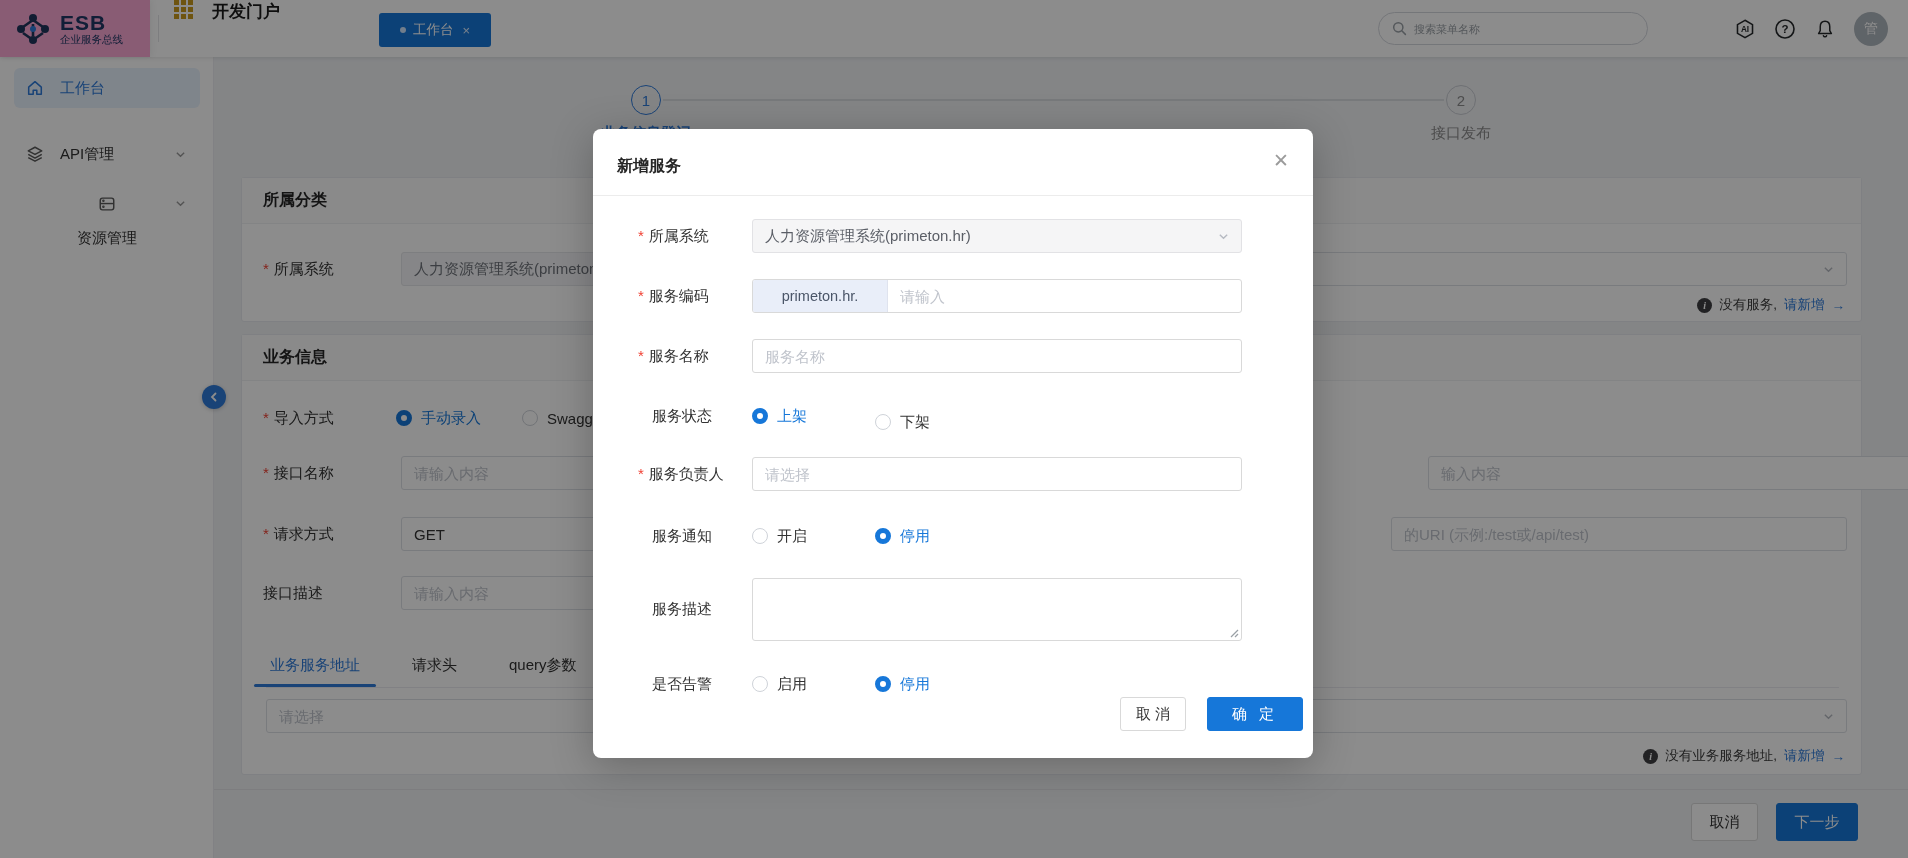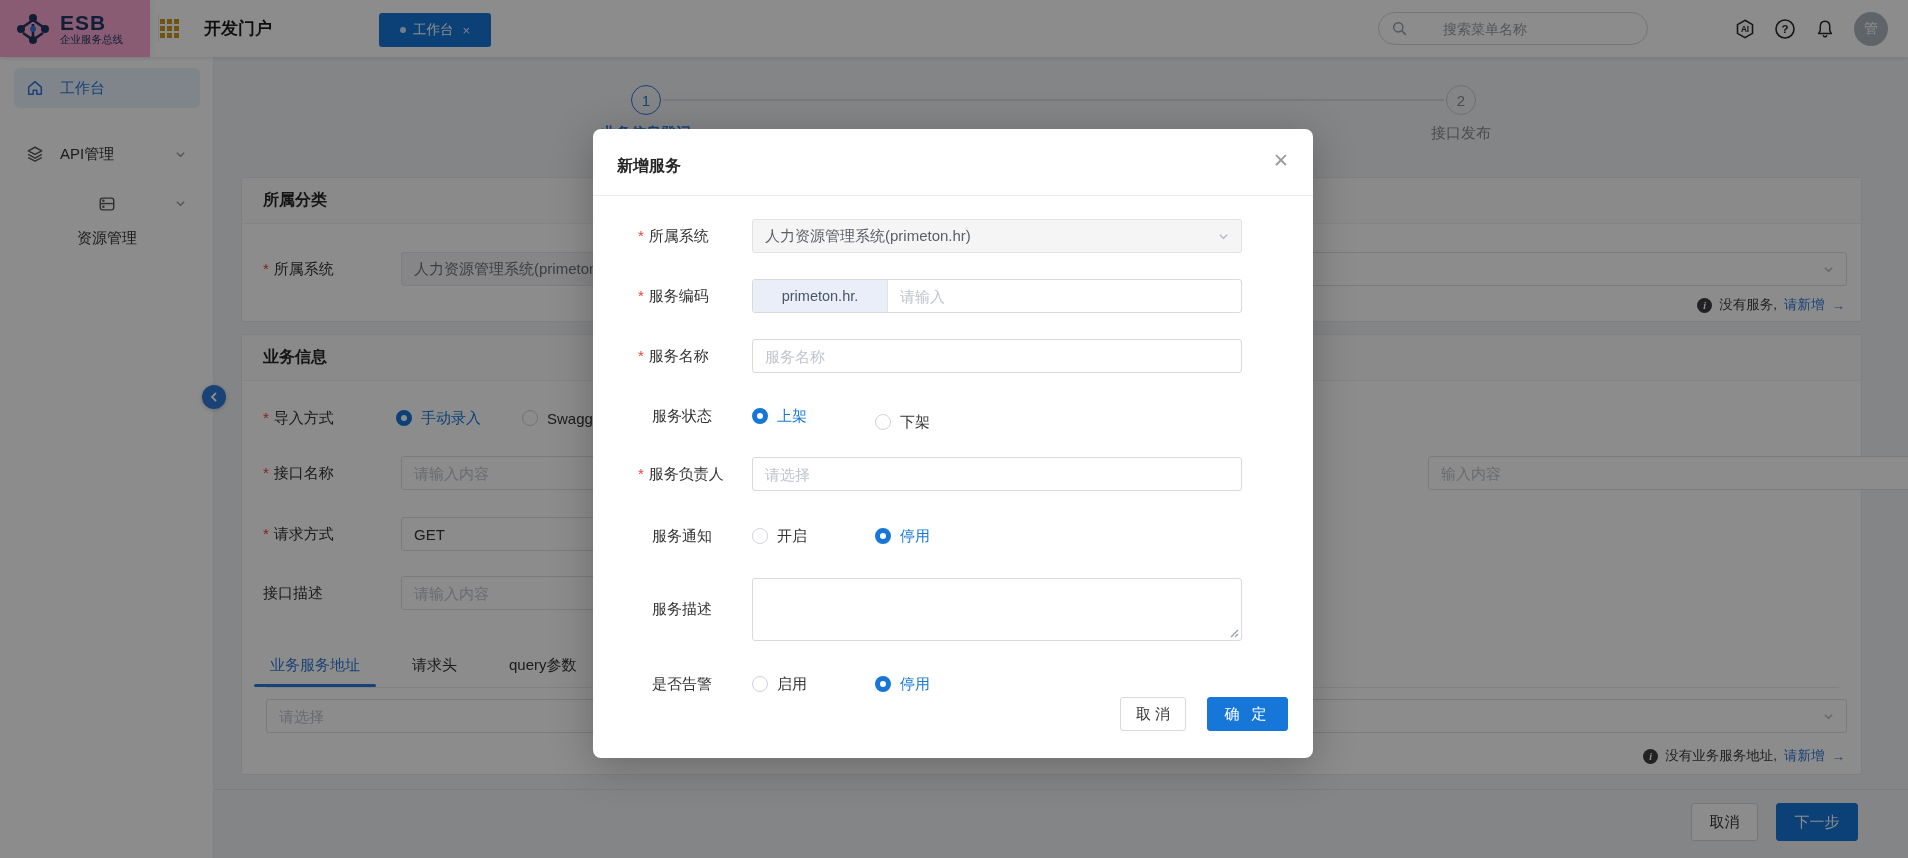--- a/index.html
+++ b/index.html
@@ -7,27 +7,27 @@
   body { font-family:"Liberation Sans","DejaVu Sans",sans-serif; color:#333; font-size:14px; }
   .stage { position:relative; width:1908px; height:858px; background:#f0f2f5; overflow:hidden; }
 
   
   .topbar { position:absolute; left:0; top:0; width:1908px; height:57px; background:#fff; box-shadow:0 1px 4px rgba(0,0,0,.10); z-index:10; }
   .logo-panel { position:absolute; left:0; top:0; width:150px; height:57px; background:#f9a8d4; display:flex; align-items:center; padding-left:14px; box-shadow:2px 0 6px rgba(0,0,0,.06); }
   .logo-text { margin-left:8px; line-height:1.05; }
   .logo-title { font-size:21px; font-weight:bold; color:#1f3864; letter-spacing:1px; }
   .logo-sub { font-size:10.5px; color:#1f3864; }
   .top-divider { position:absolute; left:158px; top:15px; width:1px; height:27px; background:#e3e3e8; }
-  .portal { position:absolute; left:160px; top:0; height:57px; display:flex; align-items:center; gap:25px; }
+  .portal { position:absolute; left:174px; top:0; height:57px; display:flex; gap:19px; }
   .portal-label { font-size:17px; font-weight:bold; color:#1a1a1a; }
   .tab-active { position:absolute; left:379px; top:13px; width:112px; height:34px; background:#1677d9; border-radius:3px; display:flex; align-items:center; justify-content:center; gap:7px; color:#fff; font-size:13.5px; cursor:pointer; }
   .tab-dot { width:6px; height:6px; border-radius:50%; background:#cfe6ff; }
   .tab-close { font-size:13px; color:#dcecff; margin-left:2px; }
   .search-pill { position:absolute; left:1378px; top:12px; width:270px; height:33px; border:1px solid #d4d7dd; border-radius:17px; display:flex; align-items:center; padding:0 13px; gap:7px; background:#fff; }
-  .search-pill input { border:none; outline:none; width:190px; font-size:14px; color:#333; background:transparent; font-family:inherit;margin-left:29px; }
+  .search-pill input { border:none; outline:none; width:190px; font-size:11px; color:#333; background:transparent; font-family:inherit; }
   .search-pill input::placeholder { color:#9aa0a6; }
   .top-icons { position:absolute; right:20px; top:0; height:57px; display:flex; align-items:center; gap:18px; }
   .ticon { width:22px; height:22px; display:flex; align-items:center; justify-content:center; cursor:pointer; }
   .avatar { width:34px; height:34px; border-radius:50%; background:#aeb6bd; color:#fff; font-size:14px; display:flex; align-items:center; justify-content:center; cursor:pointer; }
 
   
   .sidebar { position:absolute; left:0; top:57px; width:214px; height:801px; background:#fff; border-right:1px solid #ececf0; z-index:5; }
   .side-item { position:absolute; left:14px; width:186px; height:40px; border-radius:6px; display:flex; align-items:center; padding:0 12px; gap:16px; font-size:15px; color:#333; cursor:pointer; }
   .side-item.active { background:#e8f2fd; color:#2f7bd9; }
   .side-chev { position:absolute; right:14px; }
@@ -89,21 +89,21 @@
   .m-label.req::before { content:"*"; color:#f04134; margin-right:5px; margin-left:-14px; }
   .m-ctl { position:absolute; left:159px; width:490px; height:34px; border:1px solid #d9d9d9; border-radius:3px; background:#fff; display:flex; align-items:center; font-size:15px; }
   .m-ctl.disabled { background:#f5f5f6; border-color:#e2e2e5; color:#5a5e66; }
   .m-ctl input { border:none; outline:none; width:100%; background:transparent; font-size:15px; color:#333; padding:0 12px; font-family:inherit; }
   .m-ctl input::placeholder { color:#c0c4cc; }
   .m-ctl .val { padding:0 12px; }
   .m-prefix { width:135px; height:32px; background:#e9eef9; border-right:1px solid #dfe3ee; border-radius:2px 0 0 2px; display:flex; align-items:center; justify-content:center; color:#4a5568; font-size:14.5px; flex:none; }
   .m-textarea { position:absolute; left:159px; top:449px; width:490px; height:63px; border:1px solid #d9d9d9; border-radius:3px; background:#fff; }
   .grip { position:absolute; right:2px; bottom:2px; }
   .m-btn-cancel { left:527px; top:568px; width:66px; height:34px; }
-  .m-btn-ok { left:614px; top:568px; width:81px; height:34px; letter-spacing:4px; }
+  .m-btn-ok { left:614px; top:568px; width:96px; height:34px; letter-spacing:4px; }
 
   .chev-down { width:11px; height:11px; display:inline-block; }
   svg { display:block; }
 </style>
 </head>
 <body>
 
 <div class="stage">
 
   <div class="topbar">
@@ -289,20 +289,23 @@
       <input placeholder="请输入内容" style="">
     </div>
     <div class="ctl" style="left:1186px; top:121px; width:544px;">
       <input placeholder="输入内容" style="">
     </div>
 
     <div class="f-label req" style="left:21px; top:182px;">请求方式</div>
     <div class="ctl" style="left:159px; top:182px; width:660px;">
       <span>GET</span>
     </div>
+    <div class="ctl" style="left:1149px; top:182px; width:456px;">
+      <input placeholder="的URI (示例:/test或/api/test)" style="">
+    </div>
 
     <div class="f-label" style="left:21px; top:241px;">接口描述</div>
     <div class="ctl" style="left:159px; top:241px; width:660px;">
       <input placeholder="请输入内容" style="">
     </div>
 
     <div class="tabs">
       <span class="tab-item active">业务服务地址</span>
       <span class="tab-item">请求头</span>
       <span class="tab-item">query参数</span>

